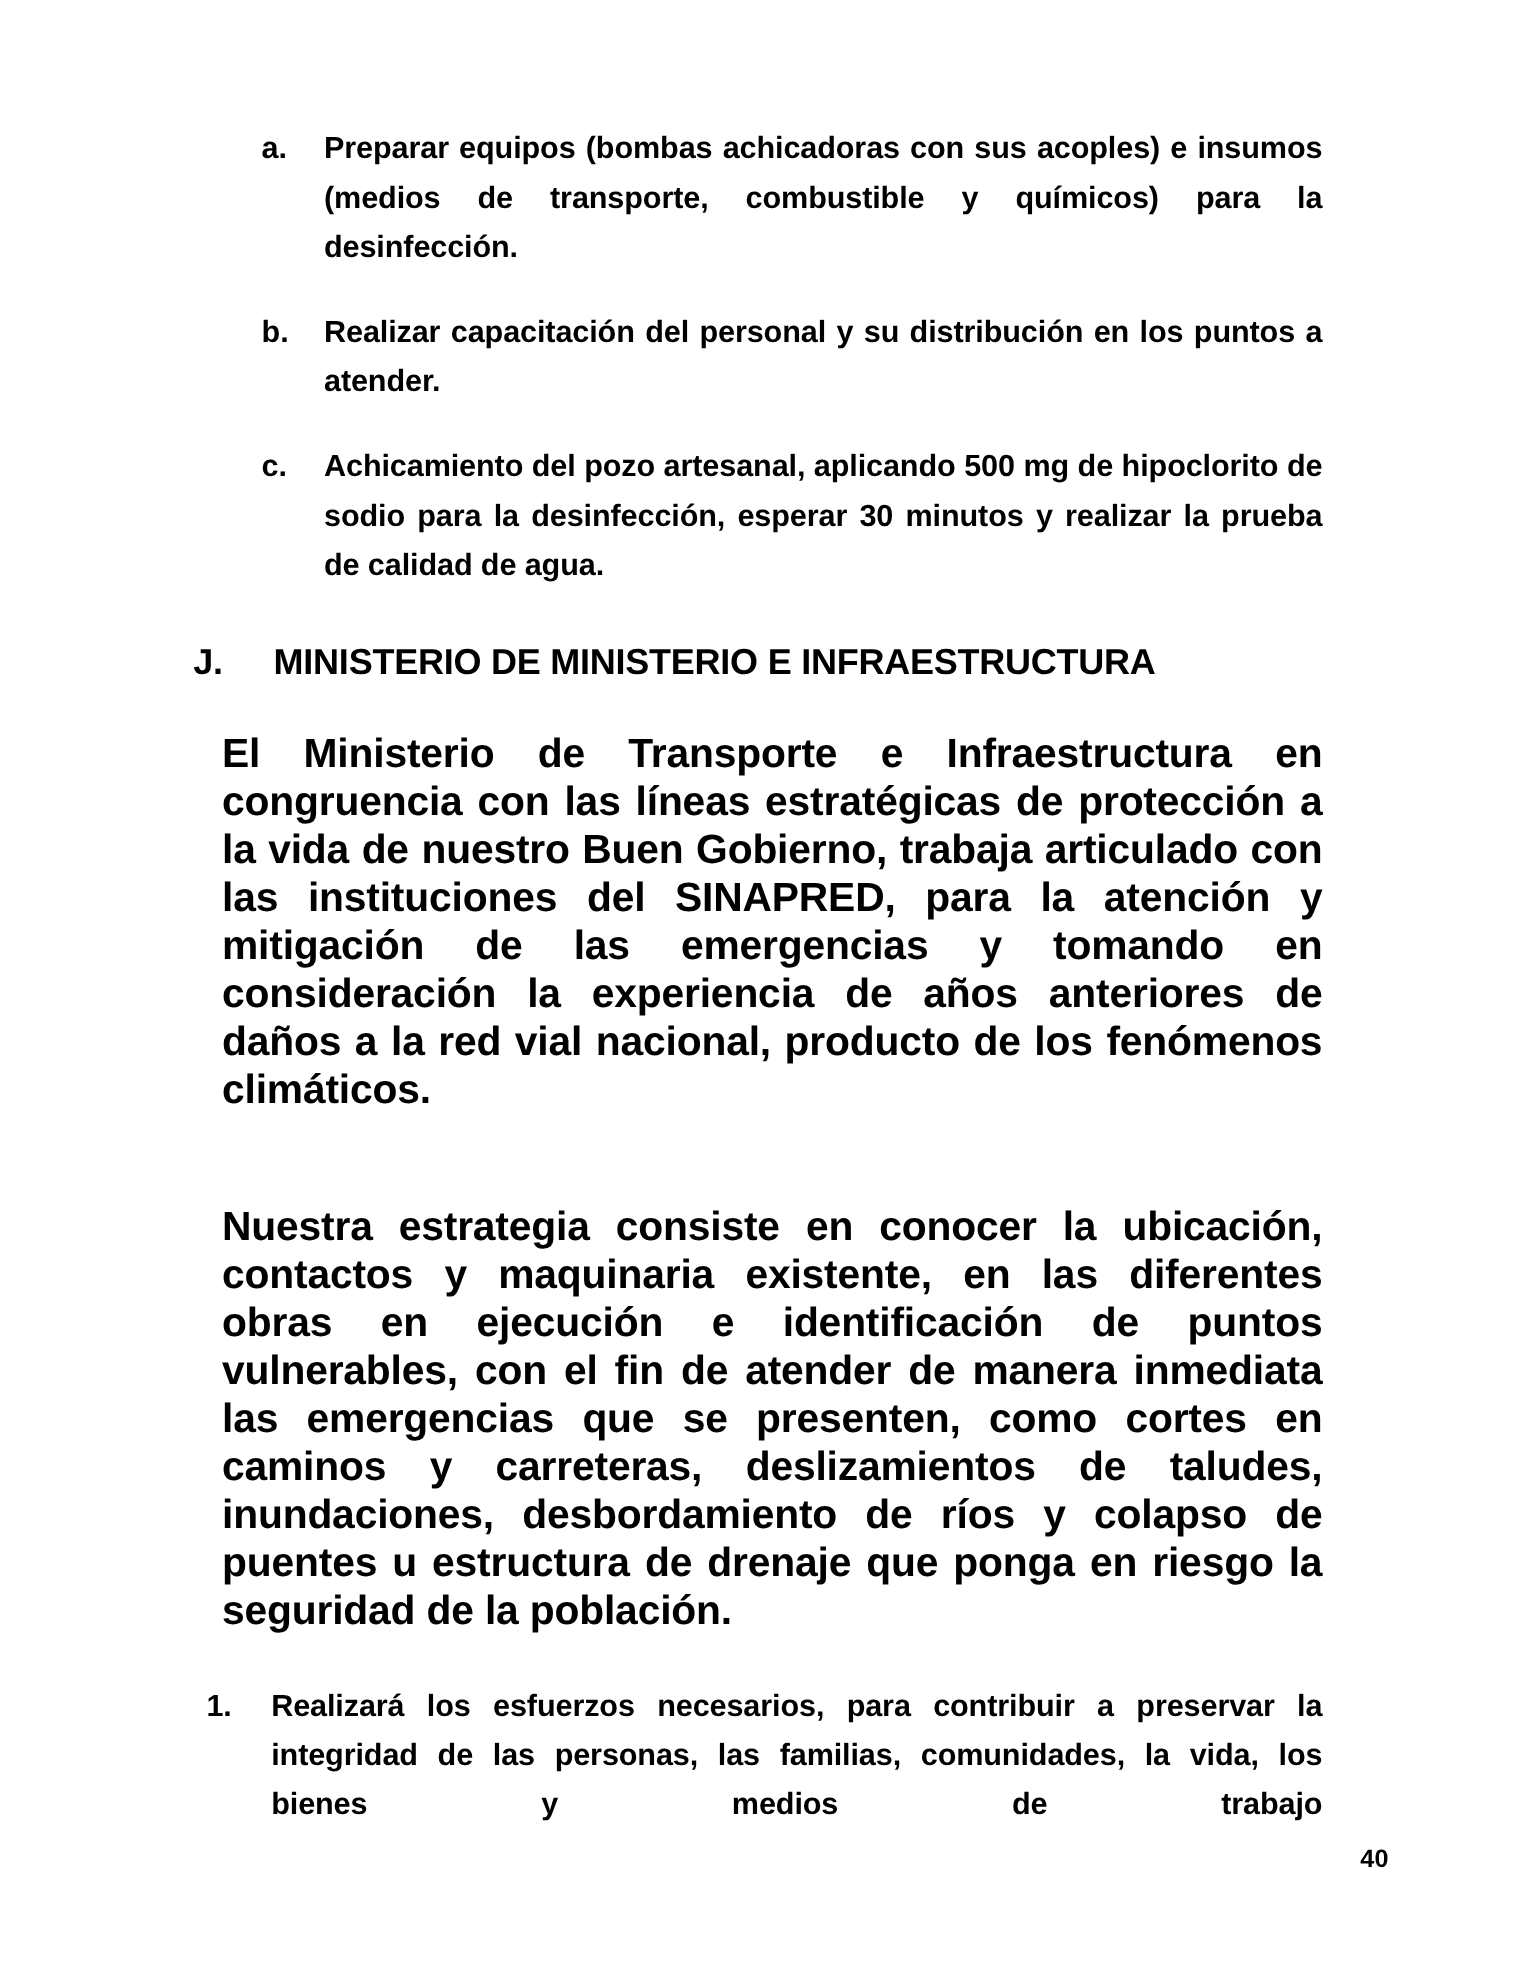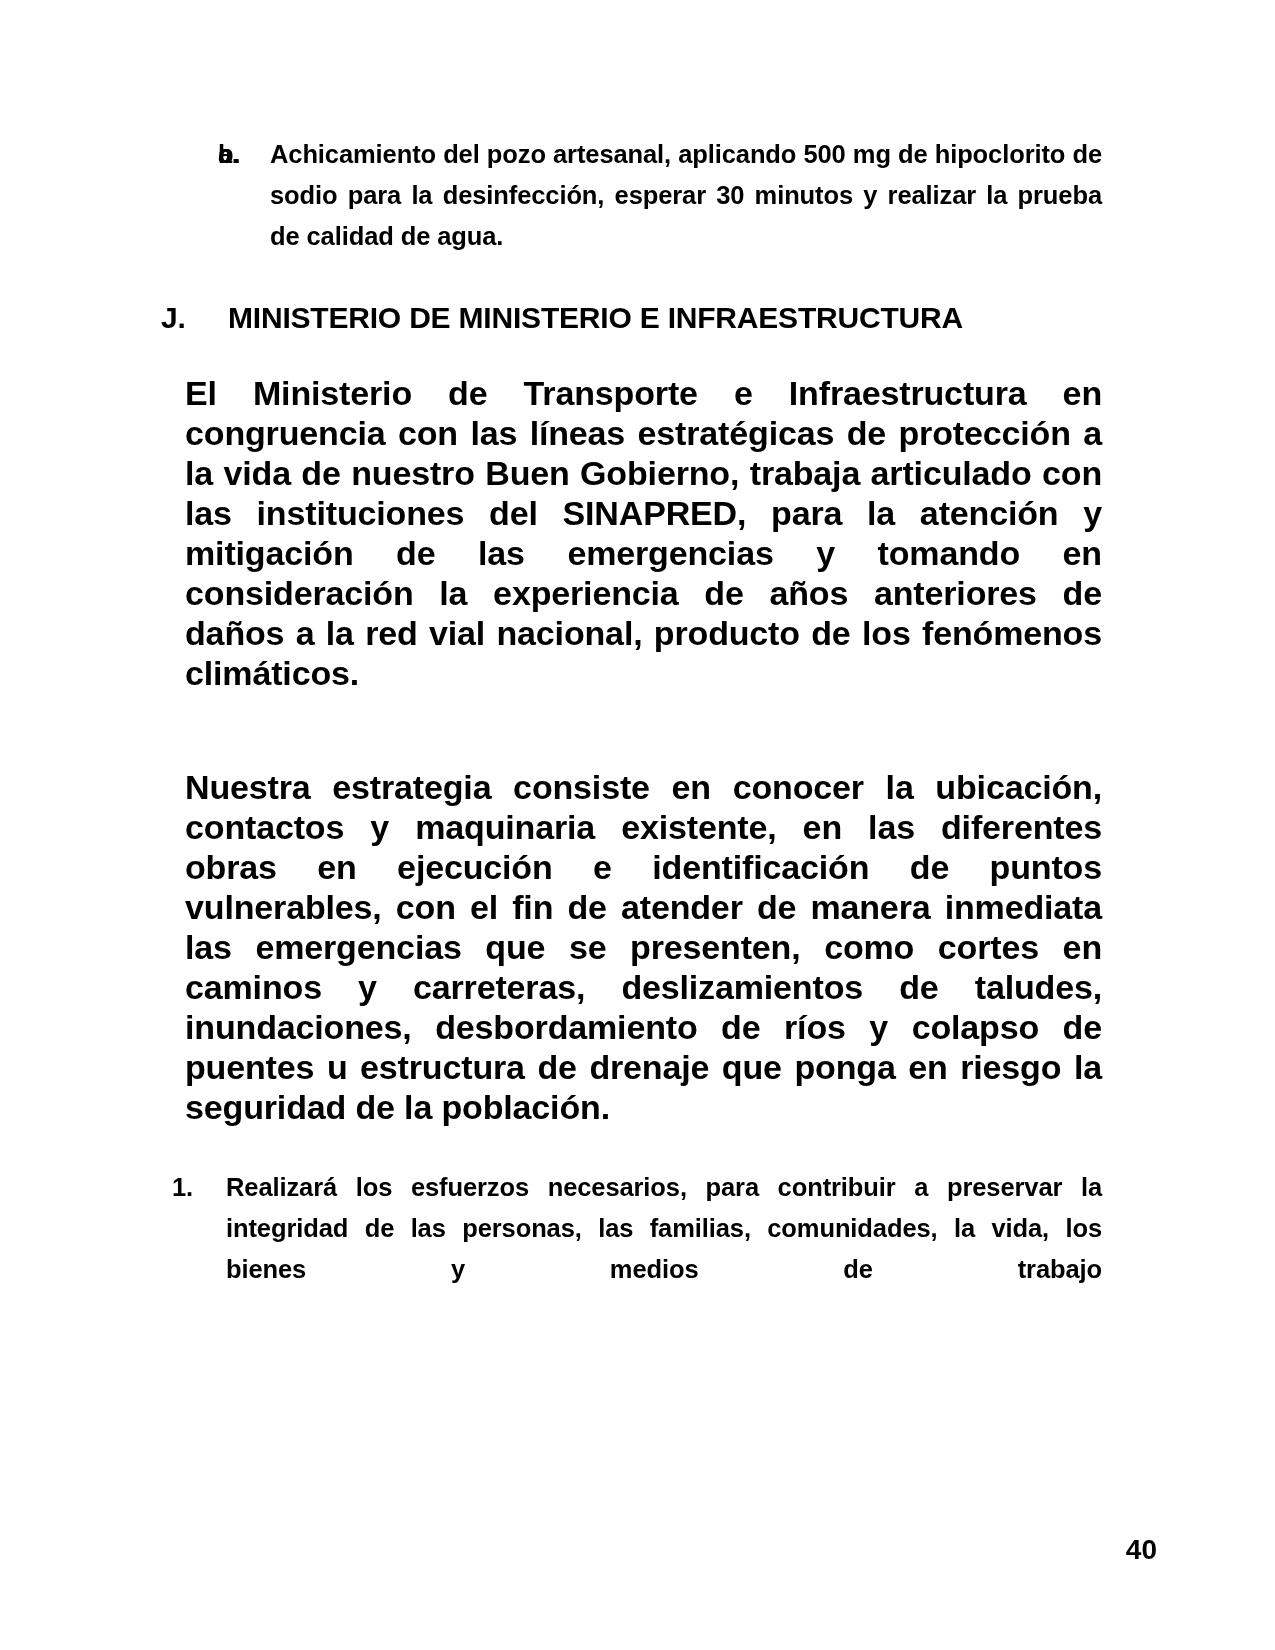--- a/index.html
+++ b/index.html
@@ -118,39 +118,41 @@
     width: 34px;
     font-weight: bold;
   }
 
   
   .page-number {
     position: absolute;
     right: 118px;
     bottom: 88px;
     font-weight: bold;
-    font-size: 28px;
+    font-size: 21px;
     line-height: 24px;
   }
 </style>
 </head>
 <body>
 
 <div class="page">
 
   <div class="content">
 
     <div class="alpha-list">
 
       <div class="alpha-item">
         <span class="marker">a.</span>
+        <span class="body">Preparar equipos (bombas achicadoras con sus acoples) e insumos (medios de transporte, combustible y químicos) para la desinfección.</span>
       </div>
 
       <div class="alpha-item">
         <span class="marker">b.</span>
+        <span class="body">Realizar capacitación del personal y su distribución en los puntos a atender.</span>
       </div>
 
       <div class="alpha-item">
         <span class="marker">c.</span>
         <span class="body">Achicamiento del pozo artesanal, aplicando 500 mg de hipoclorito de sodio para la desinfección, esperar 30 minutos y realizar la prueba de calidad de agua.</span>
       </div>
 
     </div>
 
     <div class="section-heading">

